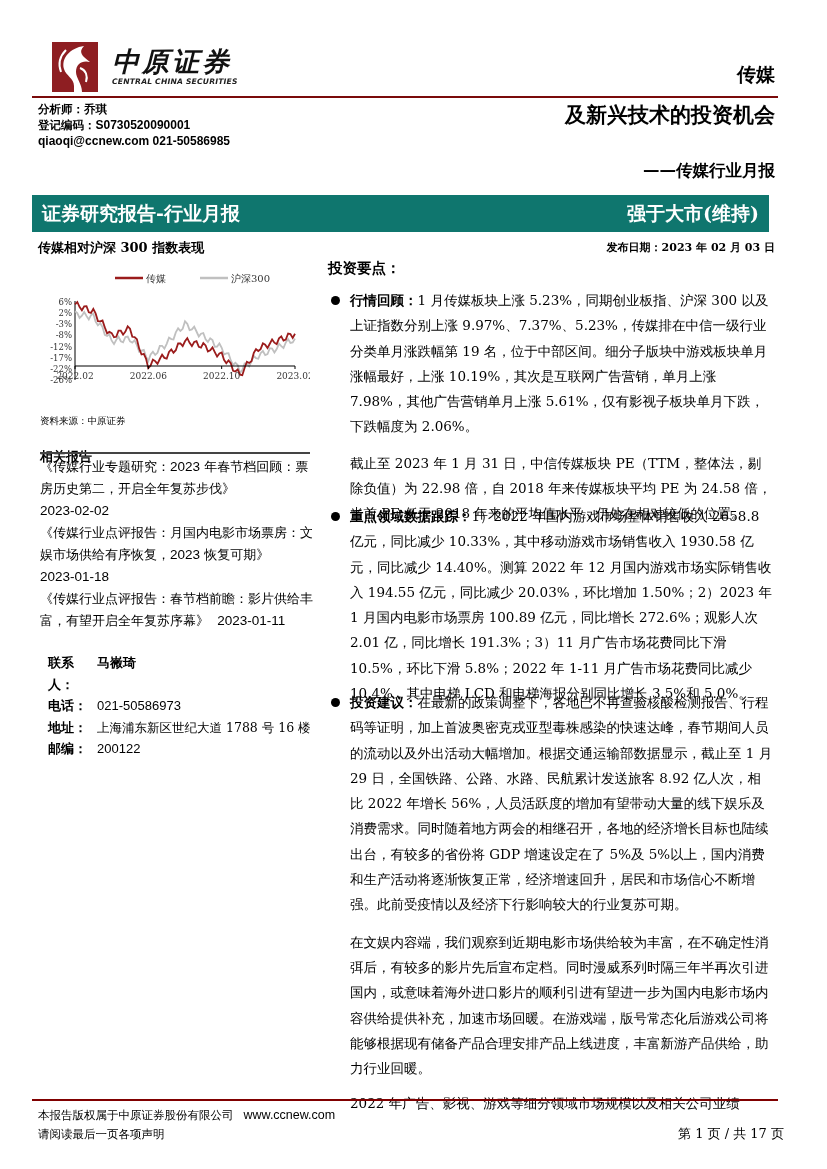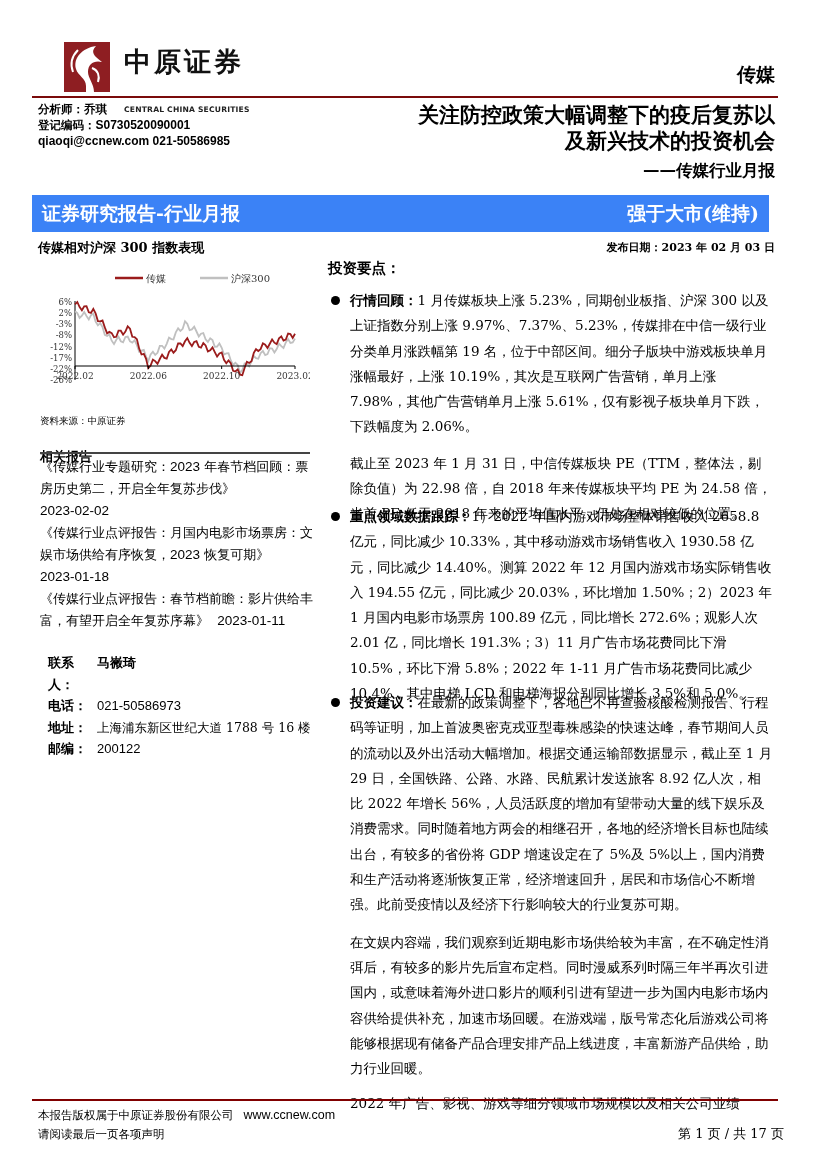--- a/index.html
+++ b/index.html
@@ -2,37 +2,37 @@
 <html><head>
 <meta charset="utf-8">
 <style>
   * { margin: 0; padding: 0; box-sizing: border-box; }
   html, body { width: 827px; height: 1169px; background: #ffffff; overflow: hidden; }
   body { position: relative; font-family: "DejaVu Serif", "Liberation Serif", serif; color: #000; }
 
   .abs { position: absolute; }
 
   
-  .logo { left: 64px; top: 42px; width: 205px; height: 50px; }
+  .logo { left: 52px; top: 42px; width: 205px; height: 50px; font-style: italic; }
   .logo-mark { position: absolute; left: 0; top: 0; width: 46px; height: 50px; background: #8b1a1a; overflow: hidden; }
   .logo-cn { position: absolute; left: 60px; top: 2px; font-family: "DejaVu Serif", serif; font-size: 27px; font-weight: bold; letter-spacing: 3px; color: #111; }
-  .logo-en { position: absolute; left: 60px; top: 35px; font-family: "DejaVu Sans", sans-serif; font-size: 7.6px; font-weight: bold; color: #222; letter-spacing: 0.2px; margin-top: 28px; }
+  .logo-en { position: absolute; left: 60px; top: 35px; font-family: "DejaVu Sans", sans-serif; font-size: 7.6px; font-weight: bold; color: #222; letter-spacing: 0.2px; }
 
   .sector-tag { right: 52px; top: 62px; font-size: 19px; font-weight: bold; }
   .top-rule { left: 32px; top: 96px; width: 746px; height: 2px; background: #7a0a0a; }
 
   .analyst { left: 38px; top: 101px; font-size: 11.5px; line-height: 16px; }
   .analyst .lbl { font-weight: bold; }
   .analyst .sans { font-family: "Liberation Sans", sans-serif; font-weight: bold; font-size: 12px; }
 
   .title { right: 52px; top: 102px; text-align: right; font-size: 21px; font-weight: bold; line-height: 26px; width: 470px; }
   .subtitle { right: 52px; top: 160px; font-size: 16.5px; font-weight: bold; }
 
   
-  .banner { left: 32px; top: 195px; width: 737px; height: 37px; background: #3b82f6; color: #fff; }
+  .banner { left: 32px; top: 195px; width: 737px; height: 37px; background: #0f766e; color: #fff; }
   .banner-left { position: absolute; left: 10px; top: 6px; font-size: 19px; font-weight: bold; }
   .banner-right { position: absolute; right: 10px; top: 6px; font-size: 19px; font-weight: bold; }
 
   .chart-title { left: 38px; top: 239px; font-size: 13px; font-weight: bold; }
   .publish-date { right: 52px; top: 240px; font-size: 11px; font-weight: bold; }
 
   
   .chart-box { left: 40px; top: 266px; width: 270px; height: 130px; }
   .source { left: 40px; top: 415px; font-size: 9.5px; }
   .related-title { left: 40px; top: 431px; font-size: 13px; font-weight: bold; margin-top: 17px; }
@@ -79,21 +79,20 @@
 <div class="abs sector-tag">传媒</div>
 <div class="abs top-rule"></div>
 
 <div class="abs analyst">
   <div><span class="lbl">分析师：</span><span class="lbl">乔琪</span></div>
   <div><span class="lbl">登记编码：</span><span class="sans">S0730520090001</span></div>
   <div><span class="sans">qiaoqi@ccnew.com 021-50586985</span></div>
 </div>
 
 <div class="abs title">
-  <div>关注防控政策大幅调整下的疫后复苏以</div>
   <div>及新兴技术的投资机会</div>
 </div>
 <div class="abs subtitle">——传媒行业月报</div>
 
 <div class="abs banner">
   <div class="banner-left">证券研究报告-行业月报</div>
   <div class="banner-right">强于大市(维持)</div>
 </div>
 
 <div class="abs chart-title">传媒相对沪深 300 指数表现</div>

